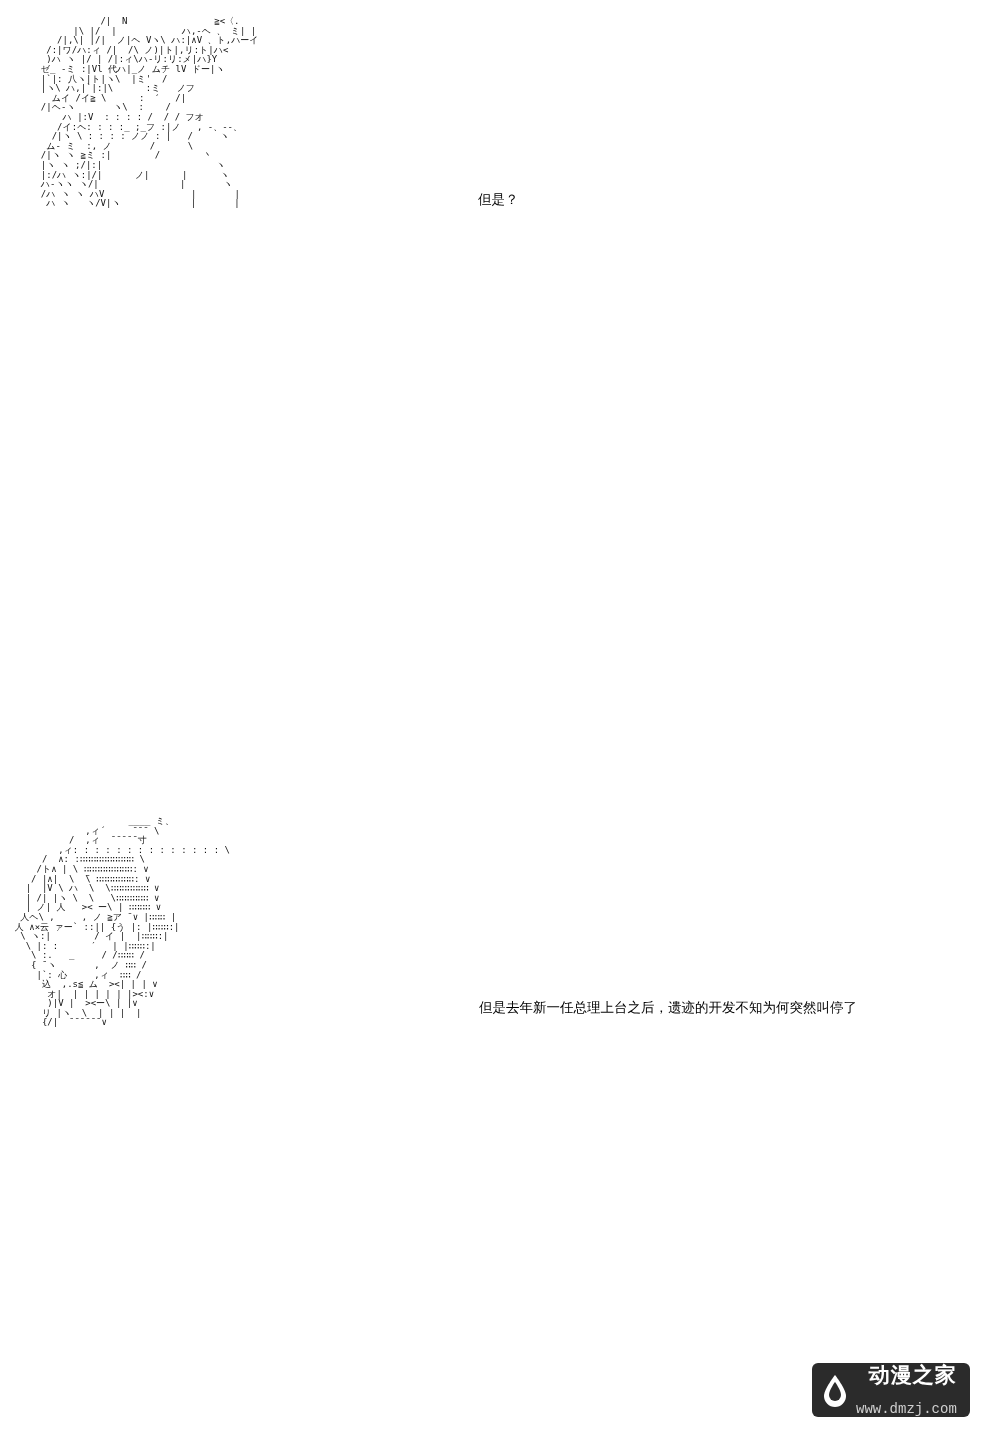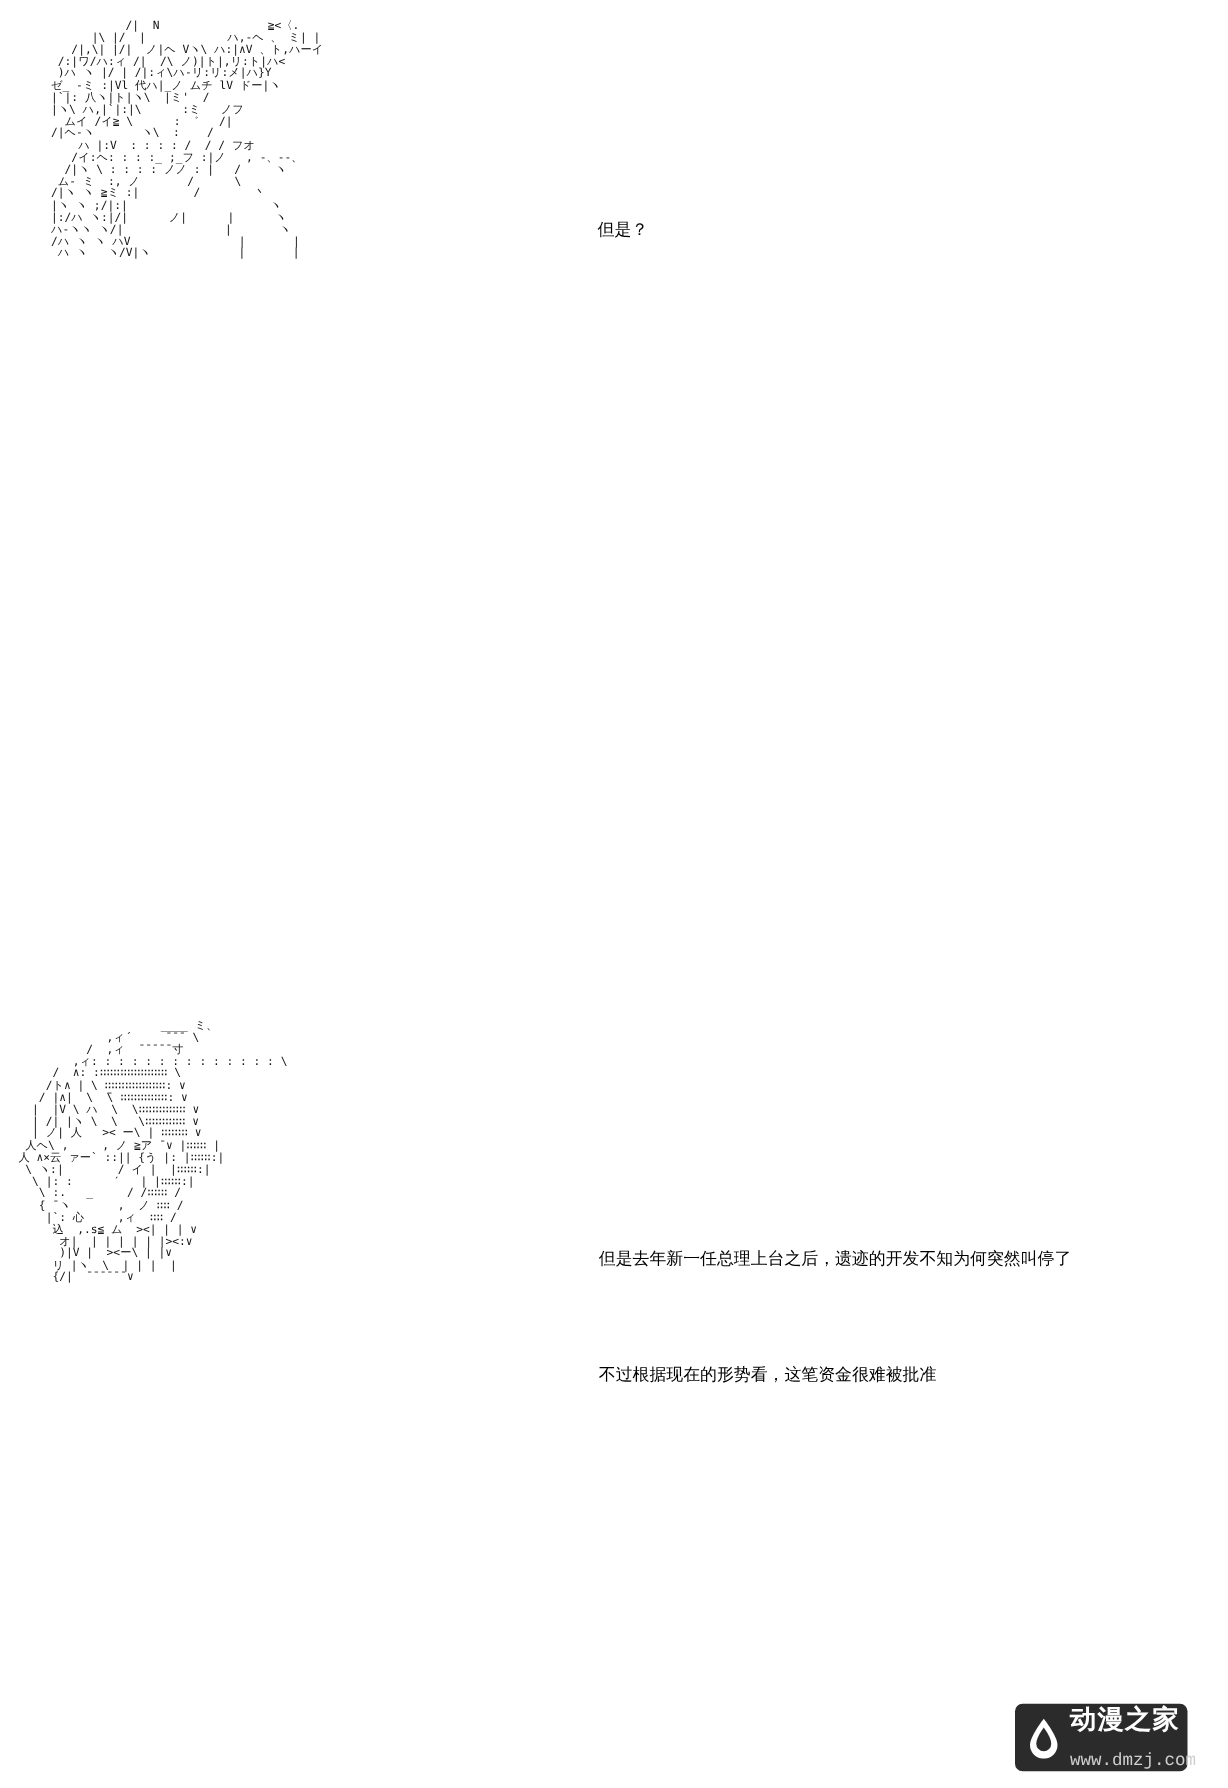--- a/index.html
+++ b/index.html
@@ -41,38 +41,39 @@
     font-size: 13.5px;
     line-height: 31px;
     color: #000000;
     white-space: pre;
   }
   .dialog .line {
     display: block;
   }
   
   #aa-1 { left: 30px; top: 8px; }
-  #text-1 { left: 478px; top: 106px; font-family: Liberation Serif, serif; }
+  #text-1 { left: 478px; top: 122px; }
   
   #aa-2 { left: 4px; top: 408px; }
   #text-2 { left: 462px; top: 530px; margin-left: 17px; }
 
   
   #watermark {
     position: absolute;
     left: 812px;
     top: 1363px;
-    width: 138px;
+    width: 158px;
     height: 54px;
     background: #2b2b2b;
     border-radius: 6px;
     display: flex;
     align-items: center;
     padding: 0 8px;
     box-sizing: border-box;
+    text-align: right;
   }
   #watermark .drop {
     width: 30px;
     height: 34px;
     flex: 0 0 auto;
     position: relative;
     margin-right: 6px;
   }
   #watermark .drop svg { display: block; }
   #watermark .wm-text {
@@ -144,21 +145,20 @@
      \ :.   _     / /∷∷∷ /
      { ̄ ヽ       ,  ノ ∷∷ /
       |`: 心     ,ィ  ∷∷ /
        込  ,.s≦ ム  &gt;&lt;| | | ∨
         オ|  | | | | | |&gt;&lt;:∨
         )|V |  &gt;&lt;ー\ | |∨
        リ |ヽ  \  | | |  |
        {/|  ̄ ̄ ̄ ̄ ̄ ̄ ∨</pre>
     <div class="dialog" id="text-2">
       <span class="line">但是去年新一任总理上台之后，遗迹的开发不知为何突然叫停了</span>
-      <span class="line">不过根据现在的形势看，这笔资金很难被批准</span>
     </div>
   </div>
 
   <div class="panel" style="top:870px;height:560px;">
     
     
   </div>
 
   <div id="watermark">
     <span class="drop">

